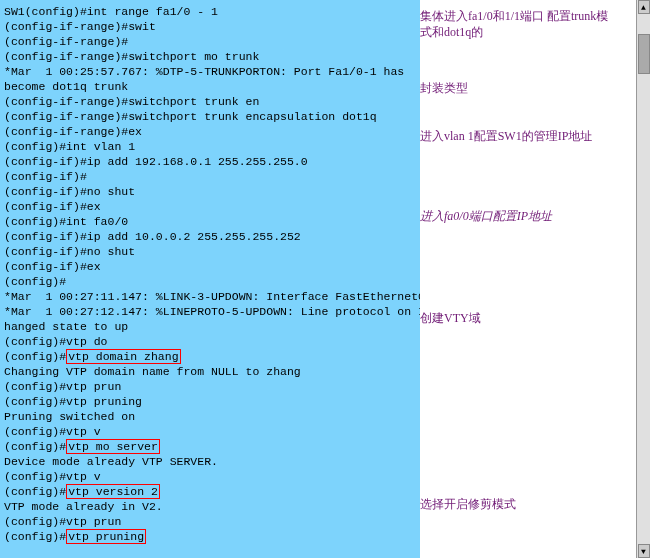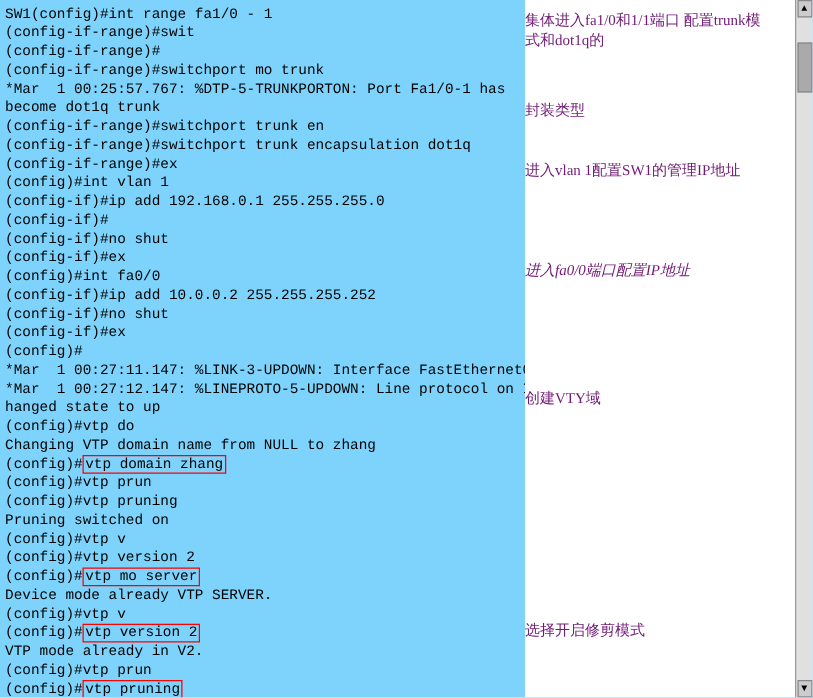--- a/index.html
+++ b/index.html
@@ -113,27 +113,26 @@
       <div class="terminal-line">(config-if)#ex</div>
       <div class="terminal-line">(config)#int fa0/0</div>
       <div class="terminal-line">(config-if)#ip add 10.0.0.2 255.255.255.252</div>
       <div class="terminal-line">(config-if)#no shut</div>
       <div class="terminal-line">(config-if)#ex</div>
       <div class="terminal-line">(config)#</div>
       <div class="terminal-line">*Mar  1 00:27:11.147: %LINK-3-UPDOWN: Interface FastEthernet0/0, changed state to up</div>
       <div class="terminal-line">*Mar  1 00:27:12.147: %LINEPROTO-5-UPDOWN: Line protocol on Interface FastEthernet0/0, c</div>
       <div class="terminal-line">hanged state to up</div>
       <div class="terminal-line">(config)#vtp do</div>
+      <div class="terminal-line">(config)#<span class="highlight-box">vtp domain zhang</span></div>
       <div class="terminal-line">Changing VTP domain name from NULL to zhang</div>
-      <div class="terminal-line">(config)#<span class="highlight-box">vtp domain zhang</span></div>
       <div class="terminal-line">(config)#vtp prun</div>
       <div class="terminal-line">(config)#vtp pruning</div>
       <div class="terminal-line">Pruning switched on</div>
       <div class="terminal-line">(config)#vtp v</div>
-      <div class="terminal-line">(config)#vtp version 2</div>
       <div class="terminal-line">(config)#<span class="highlight-box">vtp mo server</span></div>
       <div class="terminal-line">Device mode already VTP SERVER.</div>
       <div class="terminal-line">(config)#vtp v</div>
       <div class="terminal-line">(config)#<span class="highlight-box">vtp version 2</span></div>
       <div class="terminal-line">VTP mode already in V2.</div>
       <div class="terminal-line">(config)#vtp prun</div>
       <div class="terminal-line">(config)#<span class="highlight-box">vtp pruning</span></div>
     </div>
 
   <div class="annotations-area">

